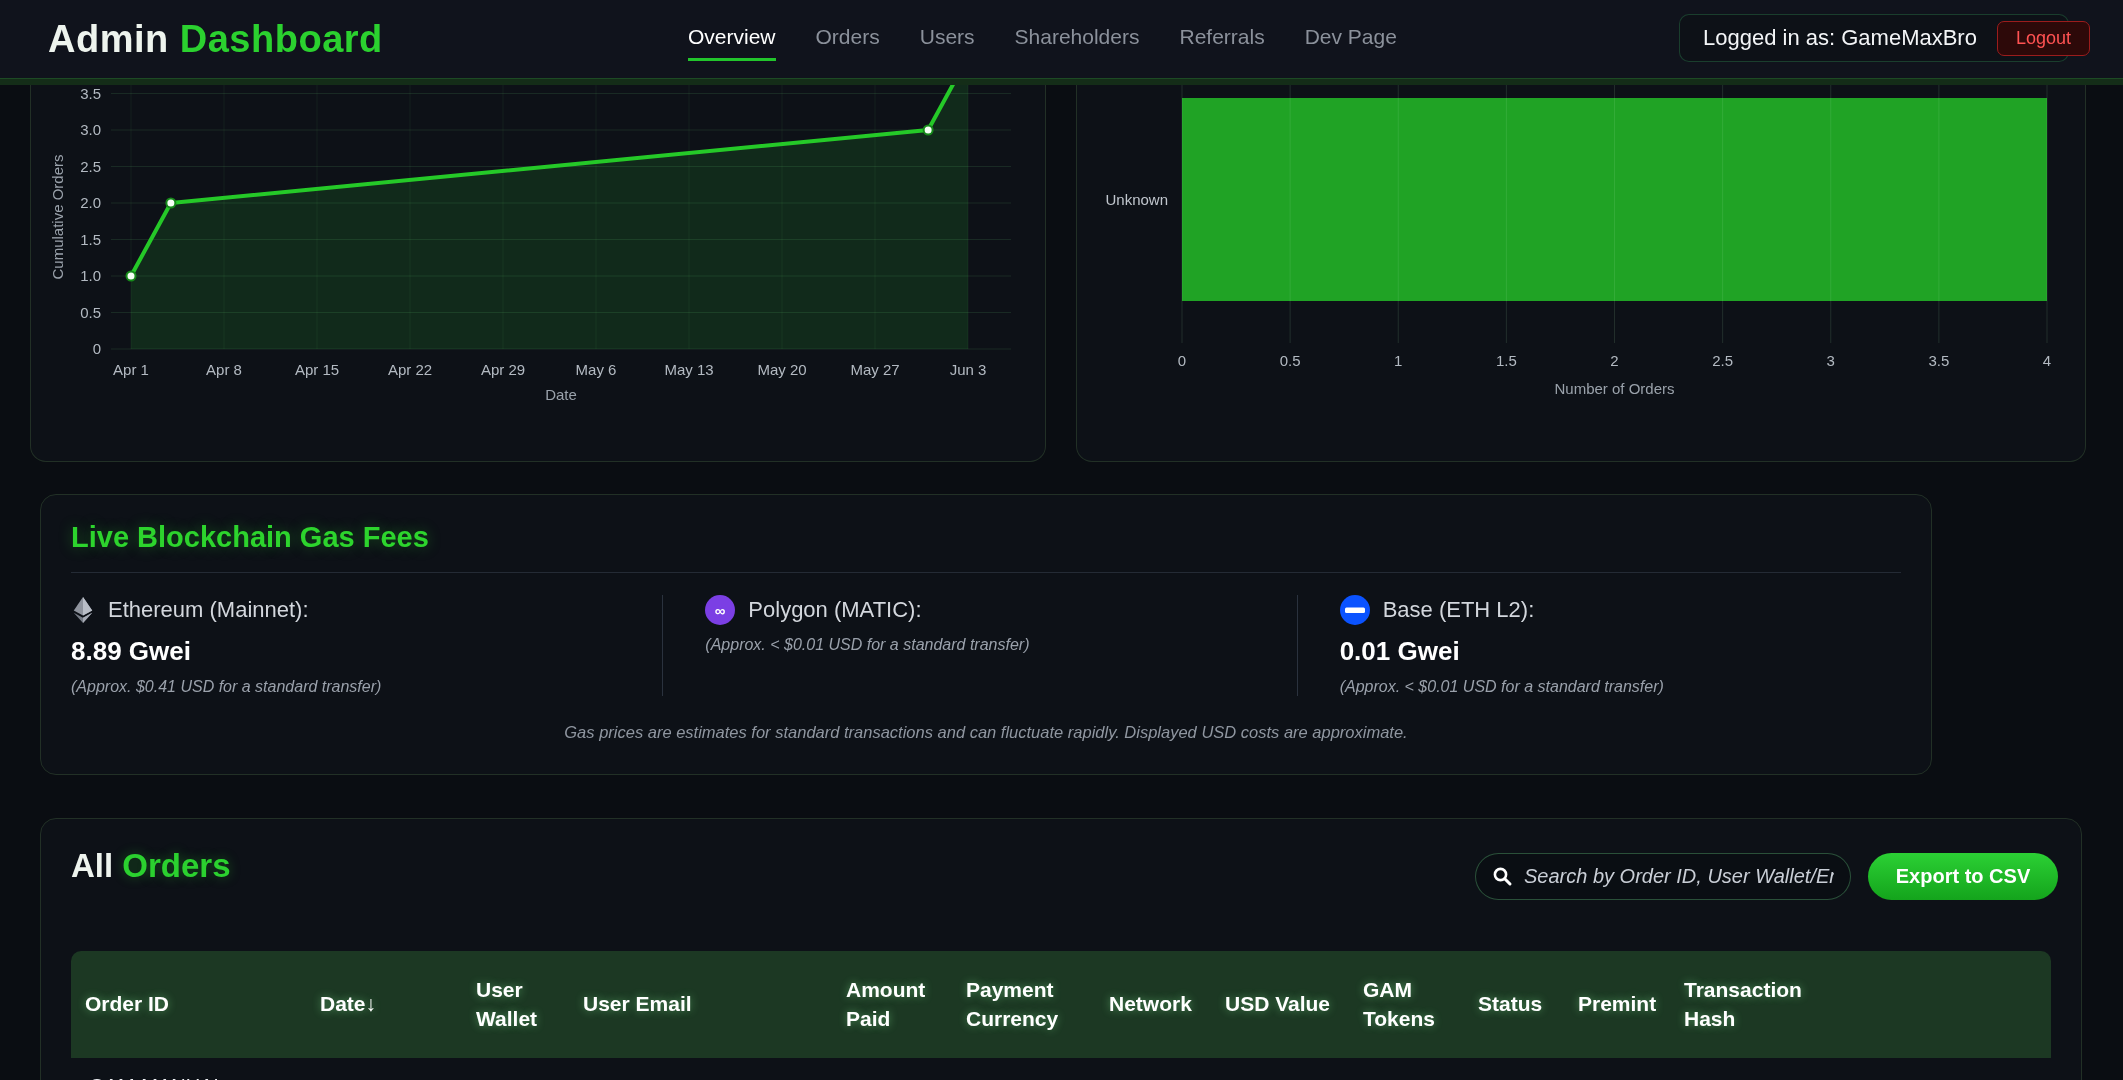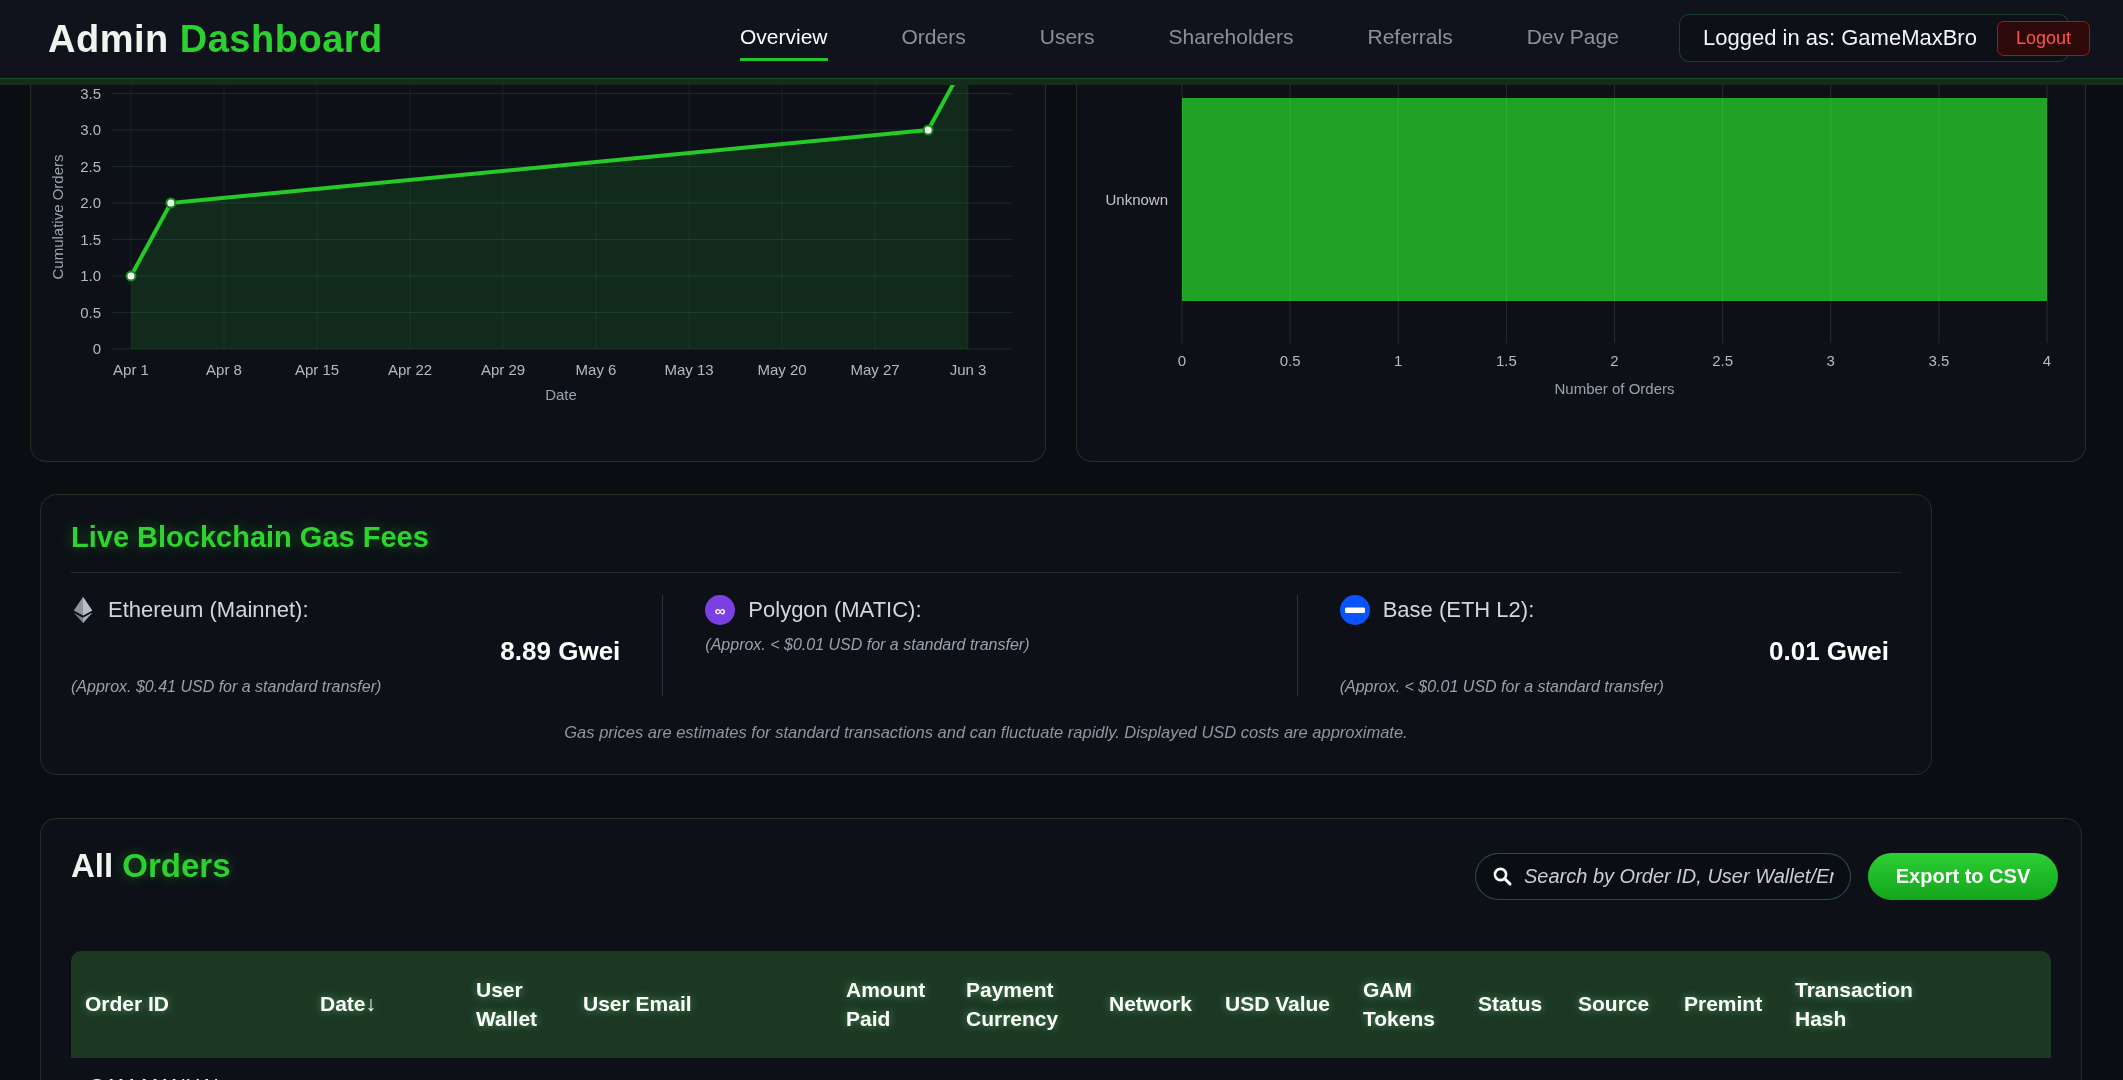--- a/index.html
+++ b/index.html
@@ -6,21 +6,21 @@
   html,body { background:#07090d; }
   body { font-family:"Liberation Sans", sans-serif; }
   .stage { position:relative; width:2123px; height:1080px; overflow:hidden; background:#0a0d12; }
 
   
   .topnav { position:absolute; left:0; top:0; width:100%; height:78px; background:#10131c; }
   .nav-band { position:absolute; left:0; top:78px; width:100%; height:7px; background:#142d18; border-top:1px solid #1d4a24; }
   .brand { position:absolute; left:48px; top:18px; font-size:38px; font-weight:bold; letter-spacing:.5px; }
   .brand .b1 { color:#eef4ee; }
   .brand .b2 { color:#2bd12f; }
-  .nav-items { position:absolute; left:740px; top:0; height:78px; display:flex; align-items:center; gap:74px; }
+  .nav-items { position:absolute; left:688px; top:0; height:78px; display:flex; align-items:center; gap:40px; }
   .nav-item { font-size:21px; color:#8b919b; padding:8px 0 9px; border-bottom:3px solid transparent; cursor:pointer; white-space:nowrap; }
   .nav-item.active { color:#ffffff; border-bottom-color:#22c52c; }
   .login-box { position:absolute; left:1679px; top:14px; width:390px; height:48px; border:1px solid rgba(74,222,128,.22); border-radius:10px; background:#0d1117; display:flex; align-items:center; gap:20px; padding:0 13px 0 23px; }
   .login-text { color:#f3f5f7; font-size:22px; white-space:nowrap; }
   .logout-btn { background:#2d0909; border:1px solid #9b1c1c; color:#ff5252; font-size:18px; border-radius:7px; padding:6px 18px; font-family:inherit; cursor:pointer; }
 
   
   .card { position:absolute; background:#0d1117; border:1px solid #223026; border-radius:16px; }
   .chart-card { top:85px; height:377px; border-top:none; border-radius:0 0 16px 16px; overflow:hidden; }
   .chart-card.left  { left:30px;   width:1016px; }
@@ -28,21 +28,21 @@
   svg text { font-family:"Liberation Sans", sans-serif; }
 
   
   .gas-card { left:40px; top:494px; width:1892px; height:281px; }
   .gas-title { color:#2dd42d; font-size:29px; font-weight:600; margin:26px 30px 0; padding-bottom:18px; border-bottom:1px solid #242b35; text-shadow:0 0 14px rgba(46,213,46,.35); }
   .gas-entries { display:flex; margin-top:22px; }
   .gas-entry { flex:1; padding:0 42px 0 30px; }
   .gas-entry + .gas-entry { border-left:1px solid #2a323e; padding-left:42px; }
   .gas-name-row { display:flex; align-items:center; gap:13px; color:#d3d7dd; font-size:22px; }
   .gas-icon { display:inline-flex; align-items:center; }
-  .gas-value { color:#ffffff; font-size:26px; font-weight:bold; margin-top:11px;text-align:right; }
+  .gas-value { color:#ffffff; font-size:26px; font-weight:bold; margin-top:11px; }
   .gas-note { color:#9aa1ab; font-size:16px; font-style:italic; margin-top:11px; }
   .disclaimer { text-align:center; color:#8f96a0; font-size:16.5px; font-style:italic; margin-top:27px; }
 
   
   .orders-card { left:40px; top:818px; width:2042px; height:300px; }
   .orders-title { position:absolute; left:30px; top:28px; font-size:33px; font-weight:bold; }
   .orders-title .b1 { color:#eef4ee; }
   .orders-title .b2 { color:#2bd12f; text-shadow:0 0 12px rgba(46,213,46,.35); }
   .search-pill { position:absolute; left:1434px; top:34px; width:376px; height:47px; border:1px solid rgba(94,190,120,.38); border-radius:24px; background:#0a0e13; display:flex; align-items:center; gap:11px; padding:0 16px; }
   .search-pill input { flex:1; min-width:0; background:transparent; border:none; outline:none; color:#dfe3e9; font-size:20px; font-family:inherit; }
@@ -236,23 +236,20 @@
           <div class="th">
             <span>USD Value</span>
           </div>
           <div class="th">
             <span>GAM Tokens</span>
           </div>
           <div class="th">
             <span>Status</span>
           </div>
           <div class="th">
-            <span>Source</span>
-          </div>
-          <div class="th">
             <span>Premint</span>
           </div>
           <div class="th">
             <span>Transaction Hash</span>
           </div>
         </div>
       <div class="trow">
         <div class="td">GAM-MANUAL-</div>
       </div>
     </div>

